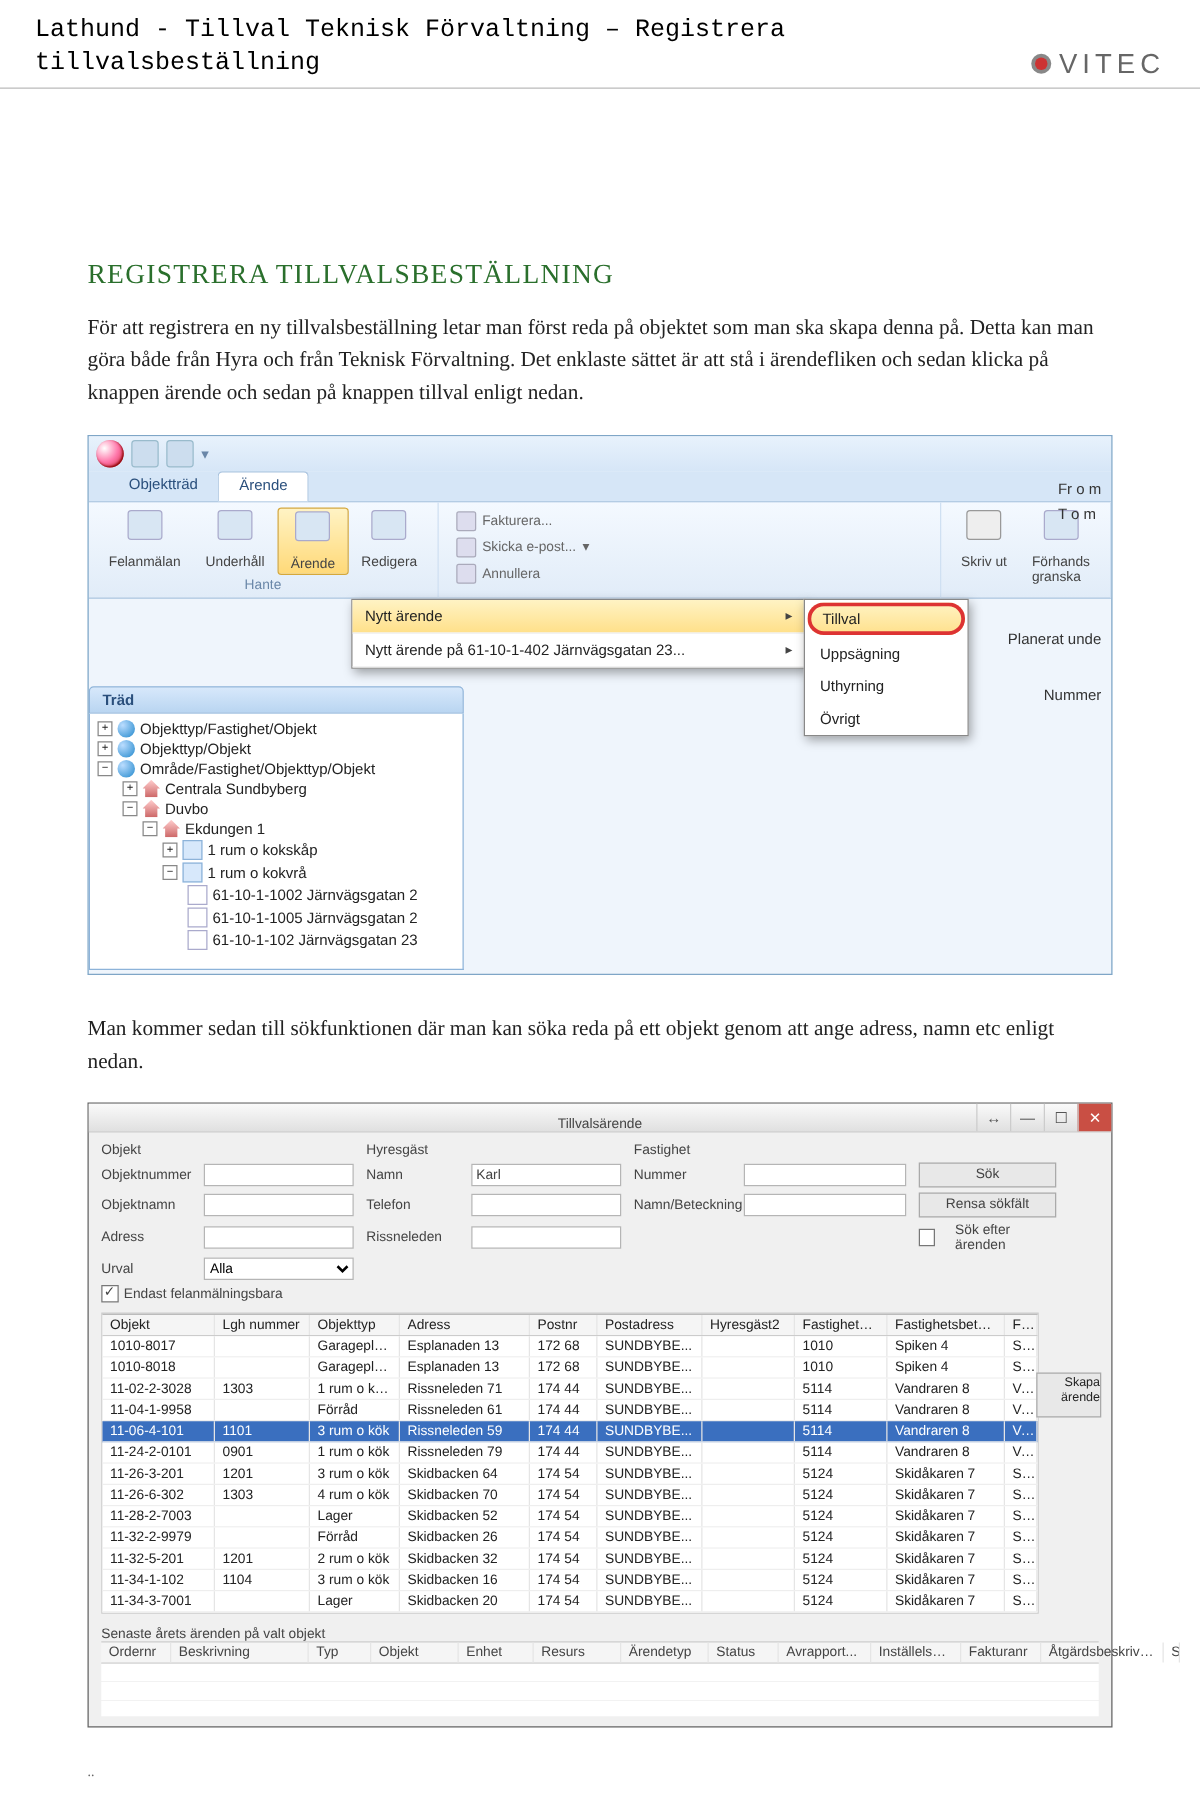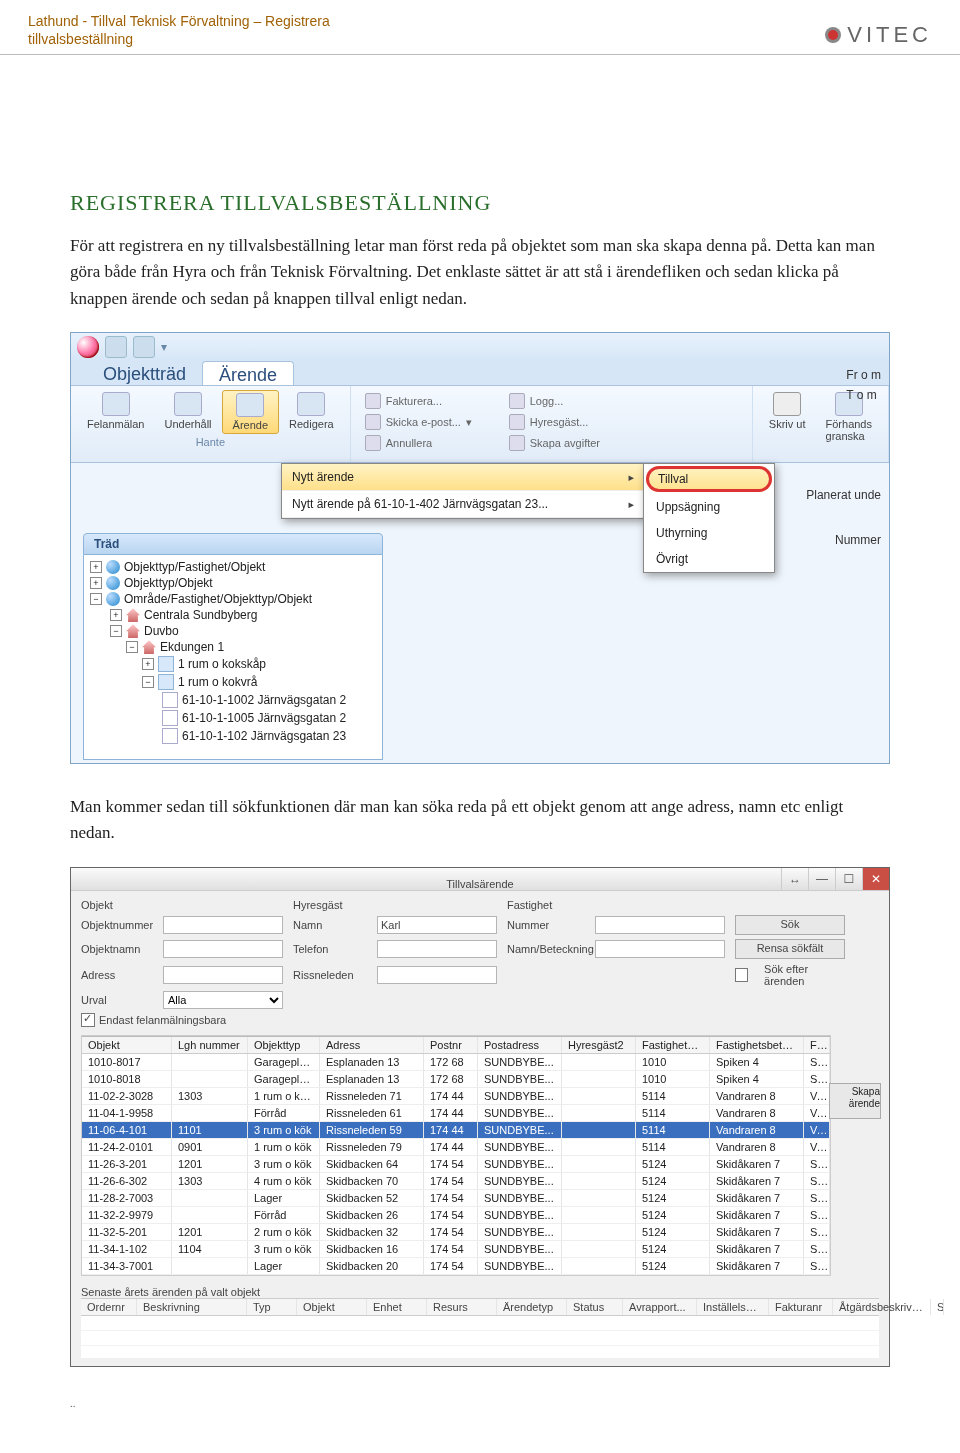--- a/index.html
+++ b/index.html
@@ -1,47 +1,47 @@
 <!DOCTYPE html>
 <html><head>
 <meta charset="utf-8">
 <style>
   body{margin:0;font-family:Georgia,serif;background:#fff;width:960px;color:#222}
   .page-header{display:flex;justify-content:space-between;align-items:flex-end;border-bottom:1px solid #bbb;padding:12px 28px 6px 28px}
-  .page-header .htitle{font-family:Liberation Sans, sans-serif;font-size:14px;color:#a16207;line-height:1.3}
+  .page-header .htitle{font-family:Liberation Mono, monospace;font-size:20px;color:#000000;line-height:1.3}
   .vitec{font-family:Arial,sans-serif;letter-spacing:4px;font-size:22px;color:#666;display:flex;align-items:center;gap:6px}
   .vitec .dot{width:16px;height:16px;border-radius:50%;background:#888;display:inline-block;position:relative}
   .vitec .dot::after{content:"";position:absolute;inset:3px;background:#c33;border-radius:50%}
   .content{padding:120px 70px 20px 70px}
   h1{color:#2a6f2c;font-family:Georgia,serif;font-weight:normal;font-size:22px;letter-spacing:1px;margin-bottom:16px}
   p{font-size:17px;line-height:1.55}
   .shot1{margin:20px 0 30px 0;border:1px solid #7fa6c7;background:#eff5fc;font-family:Tahoma,Arial,sans-serif;font-size:12px;color:#222;position:relative;height:430px;overflow:hidden}
   .qat{height:28px;background:linear-gradient(#e8f2fc,#d6e6f7);display:flex;align-items:center;padding-left:6px;gap:6px}
   .orb{width:22px;height:22px;background:radial-gradient(circle at 30% 30%,#fff,#f7a,#c23);border-radius:50%;box-shadow:inset -1px -1px 2px #800}
   .qbtn{width:20px;height:20px;background:#cde;border:1px solid #9bc;border-radius:3px}
   .tabrow{height:24px;display:flex;background:#d6e6f7;padding-left:16px;border-bottom:1px solid #a9c3de}
-  .tab{padding:3px 16px 0 16px;font-size:18px;color:#2a4f7c}
+  .tab{padding:3px 16px 0 16px;font-size:12px;color:#2a4f7c}
   .tab.active{background:#fff;border:1px solid #a9c3de;border-bottom:none;border-top-left-radius:4px;border-top-right-radius:4px}
   .ribbon{height:76px;background:linear-gradient(#f4f9ff,#e1ecf8);display:flex;border-bottom:1px solid #a9c3de}
   .rgrp{display:flex;flex-direction:column;align-items:center;justify-content:flex-start;padding:4px 6px;position:relative}
   .rgrp.sep{border-right:1px solid #cfe0f2}
-  .bigbtn{display:flex;flex-direction:column;align-items:center;gap:2px;padding:2px 10px;font-size:11px;color:#444}
+  .bigbtn{display:flex;flex-direction:column;align-items:center;gap:12px;padding:2px 10px;font-size:11px;color:#444}
   .bigbtn.active{background:linear-gradient(#fff3c4,#ffd978);border:1px solid #d6a83a;border-radius:3px}
   .bigico{width:26px;height:22px;background:#d8e6f3;border:1px solid #aac;border-radius:3px}
   .bigico.print{background:#eee;border:1px solid #999}
   .smallbtn{display:flex;align-items:center;gap:5px;font-size:11px;color:#666;padding:1px 8px}
   .smico{width:14px;height:14px;background:#dde;border:1px solid #aab;border-radius:2px}
   .rgrp .gcap{font-size:11px;color:#6a87a8;padding:2px 0 1px 0}
   .dropdown{position:absolute;left:210px;top:130px;width:362px;background:#fff;border:1px solid #888;box-shadow:2px 3px 8px rgba(0,0,0,.35);z-index:5}
   .dropdown .ditem{padding:6px 10px;border-bottom:1px solid #eee;display:flex;justify-content:space-between;align-items:center;font-size:12px}
   .dropdown .ditem.hover{background:linear-gradient(#fff3c4,#ffe08a)}
   .submenu{position:absolute;left:572px;top:130px;width:130px;background:#fff;border:1px solid #888;box-shadow:2px 3px 8px rgba(0,0,0,.35);z-index:5}
   .submenu .sitem{padding:6px 12px;font-size:12px}
   .submenu .sitem.red{box-shadow:0 0 0 3px #d33 inset;border-radius:16px;background:linear-gradient(#fff3c4,#ffe08a);margin:2px}
-  .leftpane{position:absolute;left:12px;top:200px;width:300px}
+  .leftpane{position:absolute;left:0;top:200px;width:300px}
   .panehead{background:linear-gradient(#d7e8fb,#b9d5f1);border:1px solid #8db3d9;border-radius:4px 4px 0 0;padding:3px 10px;font-size:12px;color:#2a4f7c;font-weight:bold}
   .tree{background:#fff;border:1px solid #8db3d9;border-top:none;padding:4px 6px;font-size:12px;height:196px;overflow:hidden}
   .tnode{display:flex;align-items:center;gap:4px;padding:1px 0}
   .tbox{width:10px;height:10px;border:1px solid #888;display:inline-flex;align-items:center;justify-content:center;font-size:9px;line-height:9px;background:#fff}
   .tico{width:14px;height:14px;display:inline-block}
   .globe{background:radial-gradient(circle at 30% 30%,#bdf,#28c);border-radius:50%}
   .house{background:linear-gradient(#fcc,#c66);clip-path:polygon(50% 0,100% 50%,85% 50%,85% 100%,15% 100%,15% 50%,0 50%)}
   .folder{background:#d7e8fb;border:1px solid #8db3d9}
   .doc{background:#fff;border:1px solid #aac}
   .gpad{display:inline-block}
@@ -131,34 +131,20 @@
           <div class="smallbtn">
               <span class="smico"></span>
               <span>Fakturera...</span>
             </div>
           <div class="smallbtn"><span class="smico"></span><span>Skicka e-post...</span> ▾</div>
           <div class="smallbtn">
               <span class="smico"></span>
               <span>Annullera</span>
             </div>
         </div>
-        <div style="position:absolute;left:150px;top:6px;display:flex;flex-direction:column;gap:3px">
-          <div class="smallbtn">
-              <span class="smico"></span>
-              <span>Logg...</span>
-            </div>
-          <div class="smallbtn">
-              <span class="smico"></span>
-              <span>Hyresgäst...</span>
-            </div>
-          <div class="smallbtn">
-              <span class="smico"></span>
-              <span>Skapa avgifter</span>
-            </div>
-        </div>
       </div>
       <div class="rgrp sep">
         <div style="display:flex">
           <div class="bigbtn">
               <div class="bigico print"></div>
               <span>Skriv ut</span>
             </div>
           <div class="bigbtn">
               <div class="bigico"></div>
               <span style="white-space:pre">Förhands

